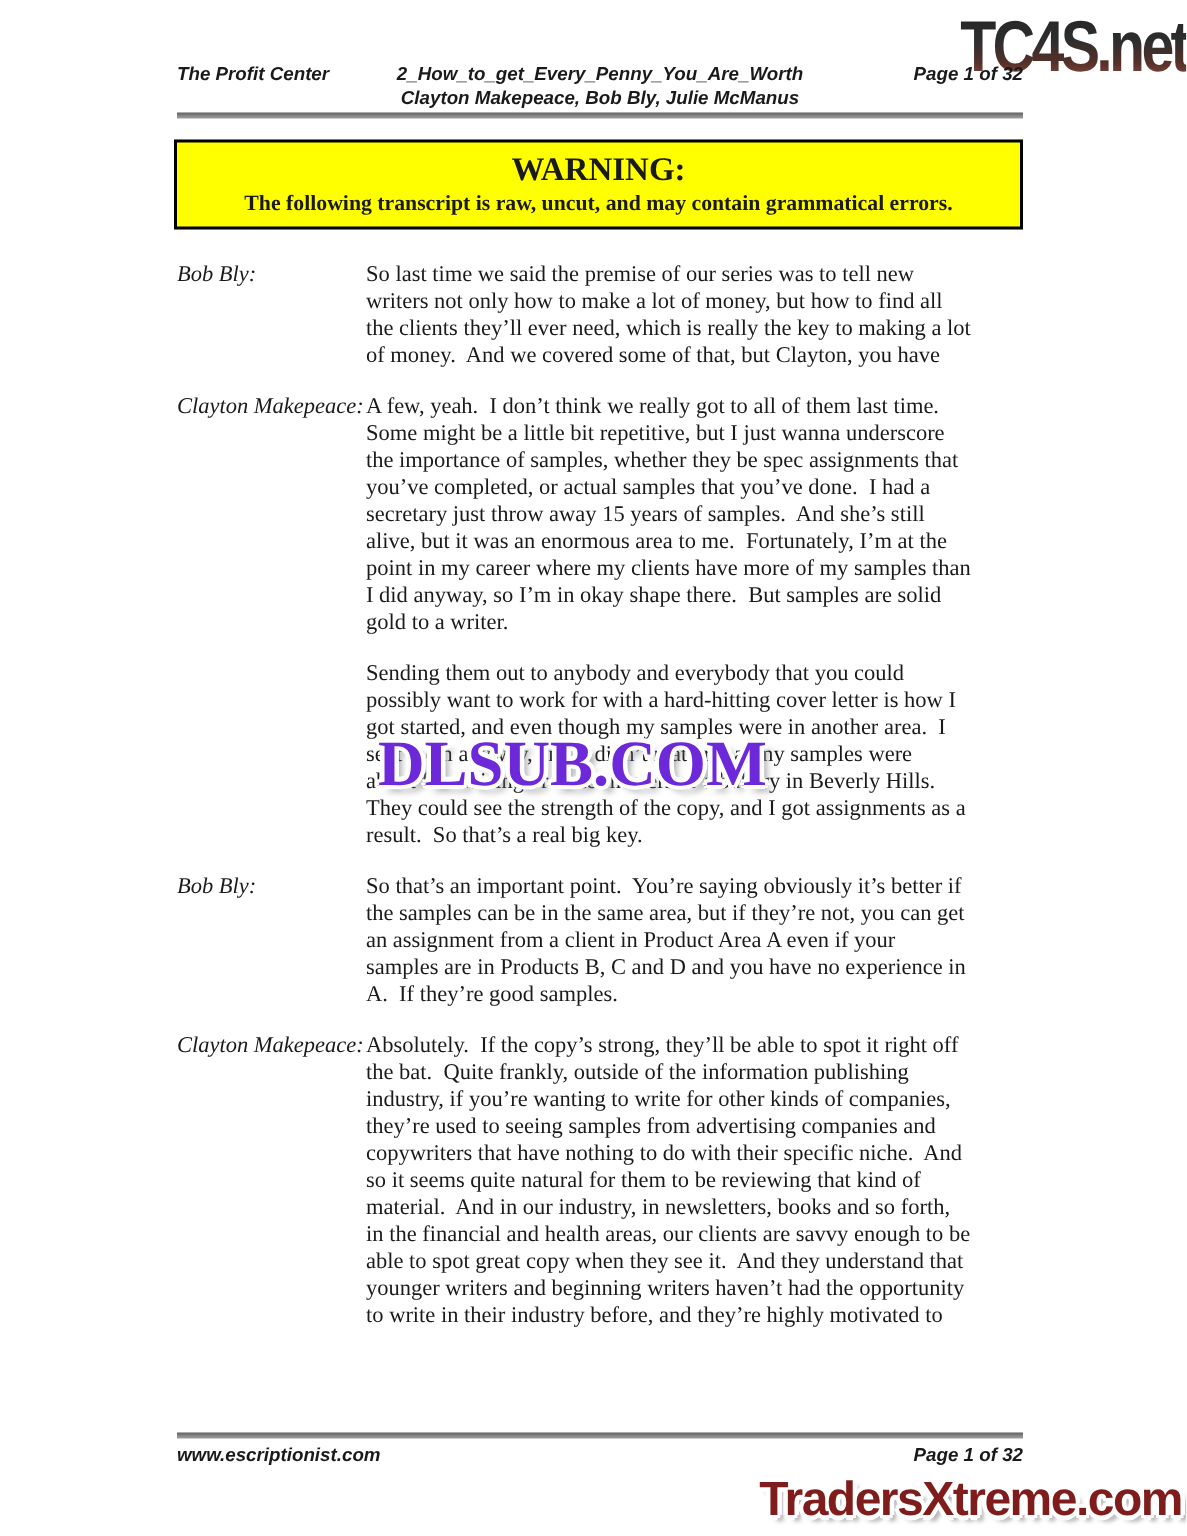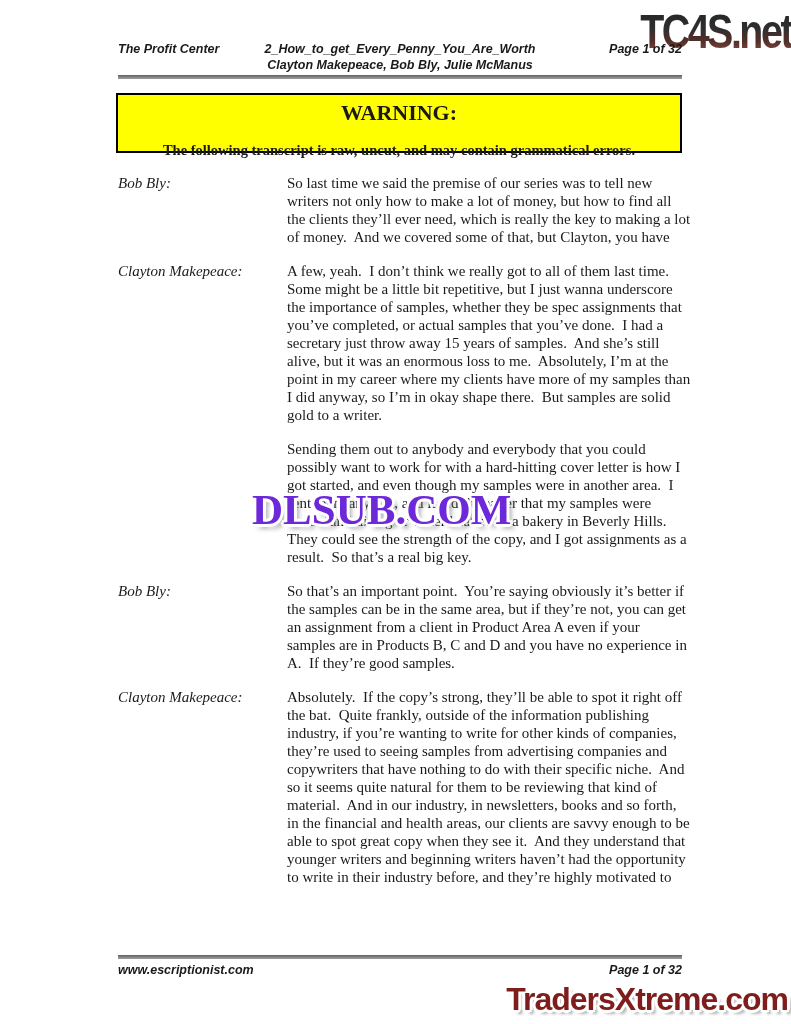--- a/index.html
+++ b/index.html
@@ -41,29 +41,29 @@
   .warning{
     position:absolute; left:116px; top:93px; width:562px; height:56px;
     background:#ffff00; border:2px solid #000000;
     text-align:center; box-sizing:content-box;
   }
   .warning-title{
     font-weight:bold; font-size:22px; line-height:22px; margin-top:7px;
     font-family:"Liberation Serif", serif;
   }
   .warning-msg{
-    font-weight:bold; font-size:14.5px; line-height:18px; margin-top:17px;
+    font-weight:bold; font-size:14.5px; line-height:18px; margin-top:3px;
     font-family:"Liberation Serif", serif;
   }
   
   #transcript{
     position:absolute; left:118px; top:174px; width:600px;
     font-size:15px; line-height:18px;
   }
-  .entry{display:flex; margin-bottom:16px;gap:43px;}
+  .entry{display:flex; margin-bottom:16px;}
   .speaker{
     width:126px; flex:0 0 126px;
     font-style:italic; white-space:nowrap;
   }
   .para{flex:1;}
   .t-line{white-space:pre;}
   
   .dlsub{
     position:absolute; left:252px; top:486px;
     font-family:"Liberation Serif", serif;
@@ -133,21 +133,21 @@
         </div>
       </div>
       <div class="entry">
         <div class="speaker">Clayton Makepeace:</div>
         <div class="para">
           <div class="t-line">A few, yeah.  I don’t think we really got to all of them last time.</div>
           <div class="t-line">Some might be a little bit repetitive, but I just wanna underscore</div>
           <div class="t-line">the importance of samples, whether they be spec assignments that</div>
           <div class="t-line">you’ve completed, or actual samples that you’ve done.  I had a</div>
           <div class="t-line">secretary just throw away 15 years of samples.  And she’s still</div>
-          <div class="t-line">alive, but it was an enormous loss to me.  Absolutely, I’m at the</div>
+          <div class="t-line">alive, but it was an enormous area to me.  Fortunately, I’m at the</div>
           <div class="t-line">point in my career where my clients have more of my samples than</div>
           <div class="t-line">I did anyway, so I’m in okay shape there.  But samples are solid</div>
           <div class="t-line">gold to a writer.</div>
         </div>
       </div>
       <div class="entry">
         <div class="speaker"></div>
         <div class="para">
           <div class="t-line">Sending them out to anybody and everybody that you could</div>
           <div class="t-line">possibly want to work for with a hard-hitting cover letter is how I</div>

